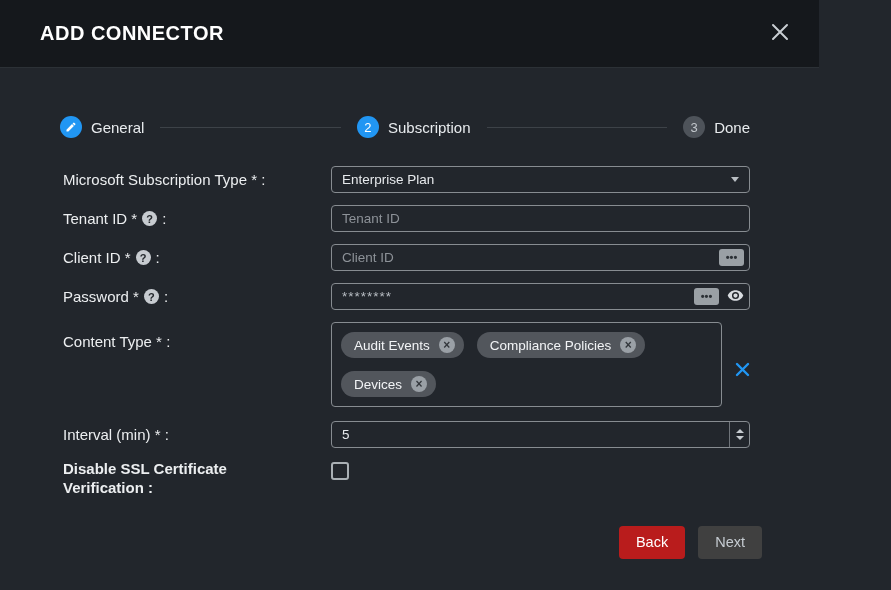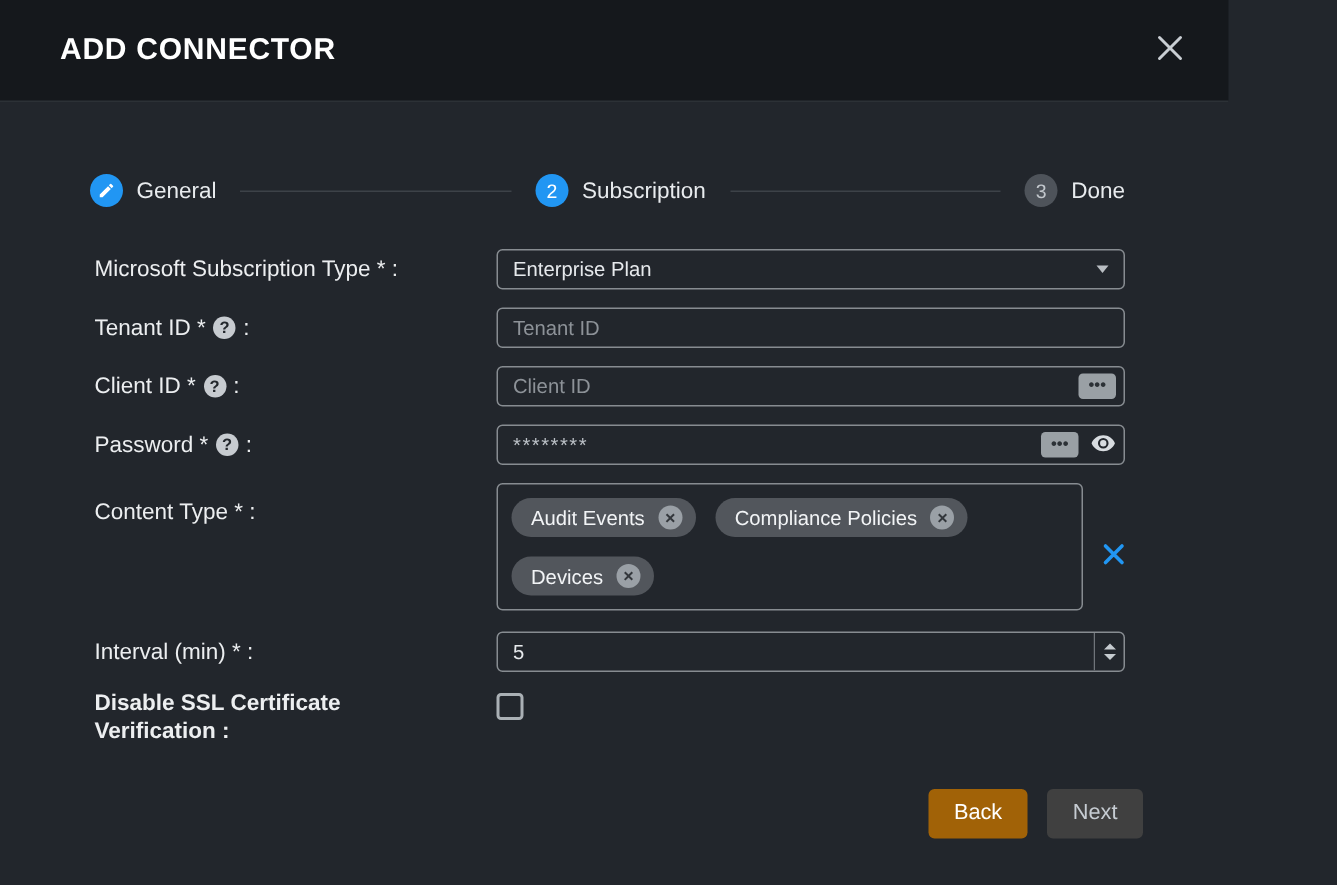--- a/index.html
+++ b/index.html
@@ -139,21 +139,21 @@
   
   .footer {
     display:flex; justify-content:flex-end; gap:13px;
     padding:16px 57px 0 0;
   }
   .btn {
     height:33px; border:none; border-radius:4px;
     font-size:14.5px; font-family:"Liberation Sans", sans-serif;
     cursor:pointer; padding:0 17px;
   }
-  .btn-back { background:#a16207; color:#ffffff; }
+  .btn-back { background:#b91c1c; color:#ffffff; }
   .btn-next { background:#404040; color:#c6ccd2; }
 </style>
 </head>
 <body>
 
 <div class="modal">
 
   <div class="modal-header">
     <div class="modal-title">ADD CONNECTOR</div>
     <button class="close-btn">

